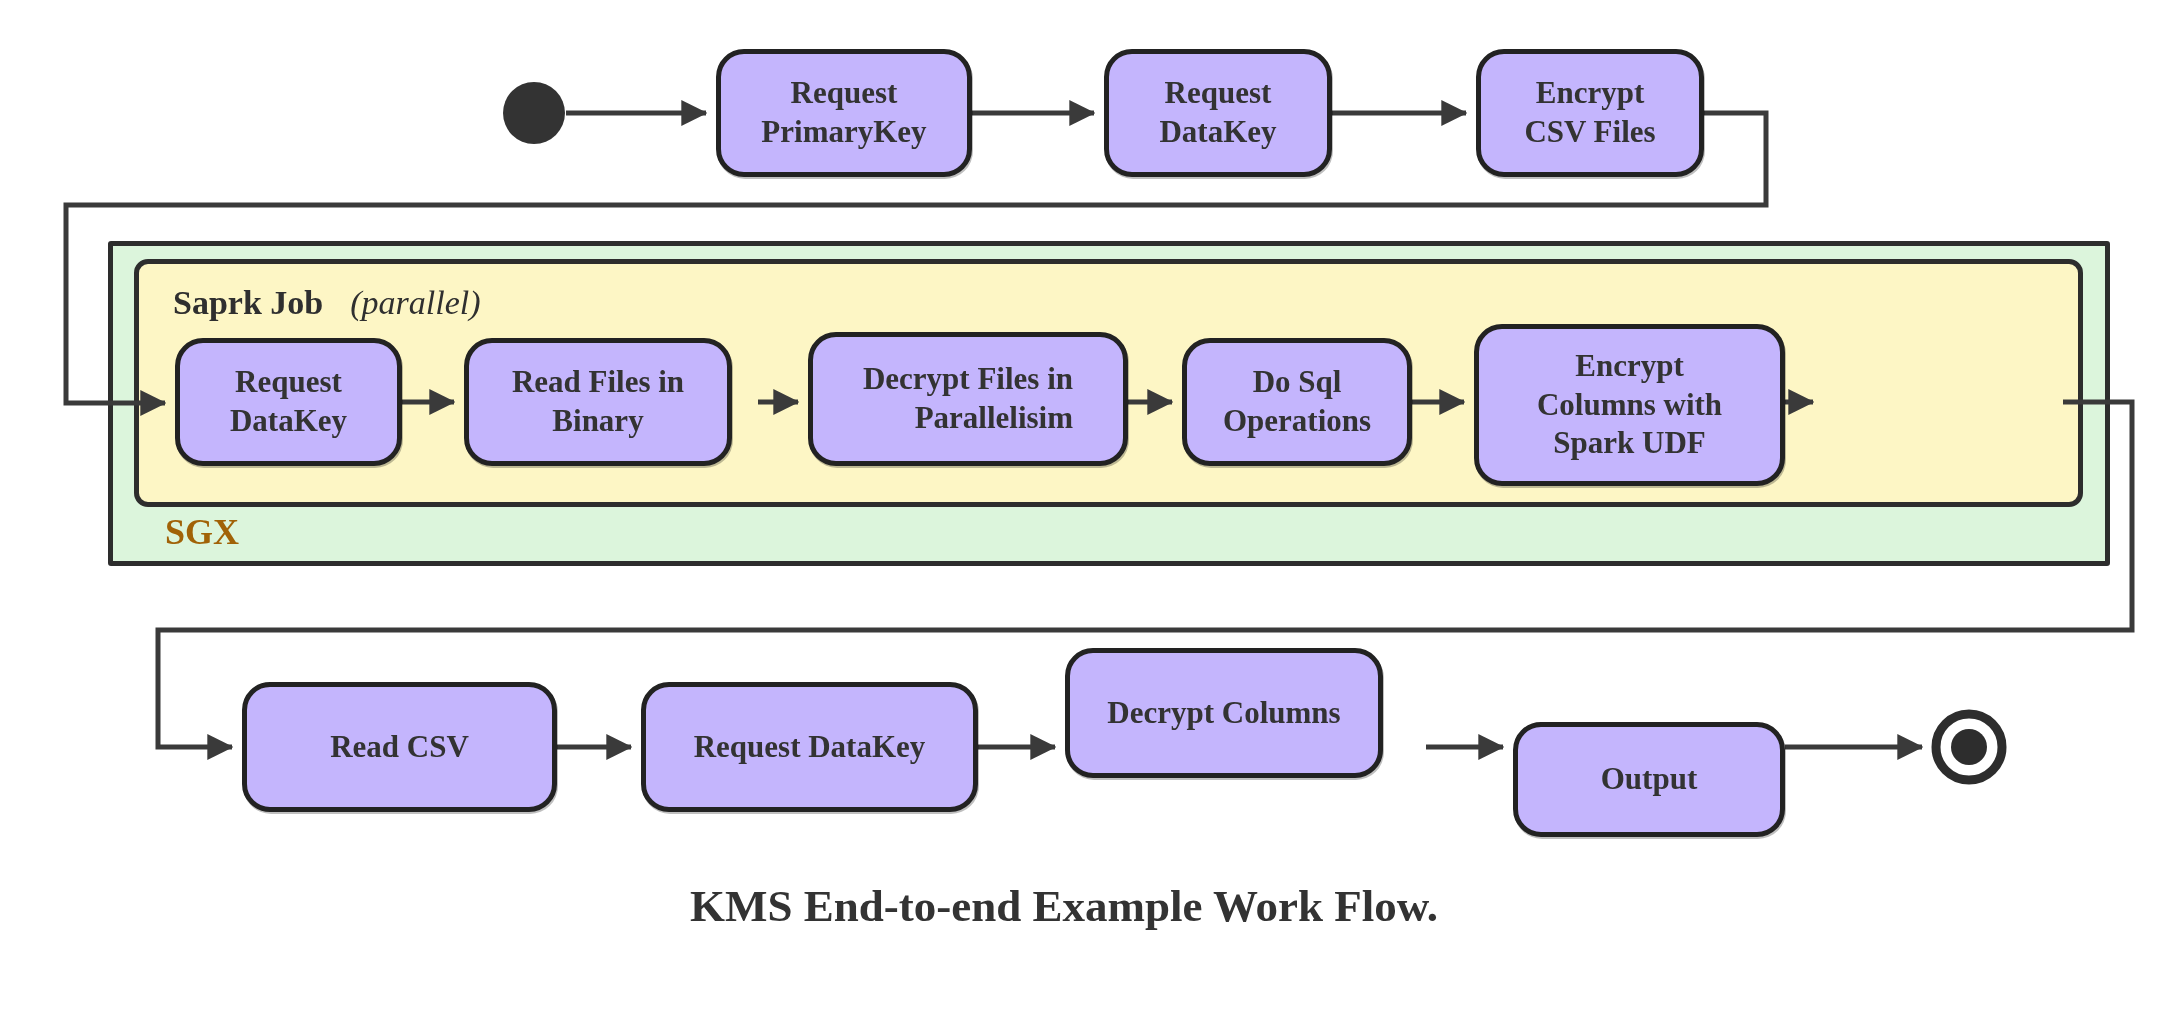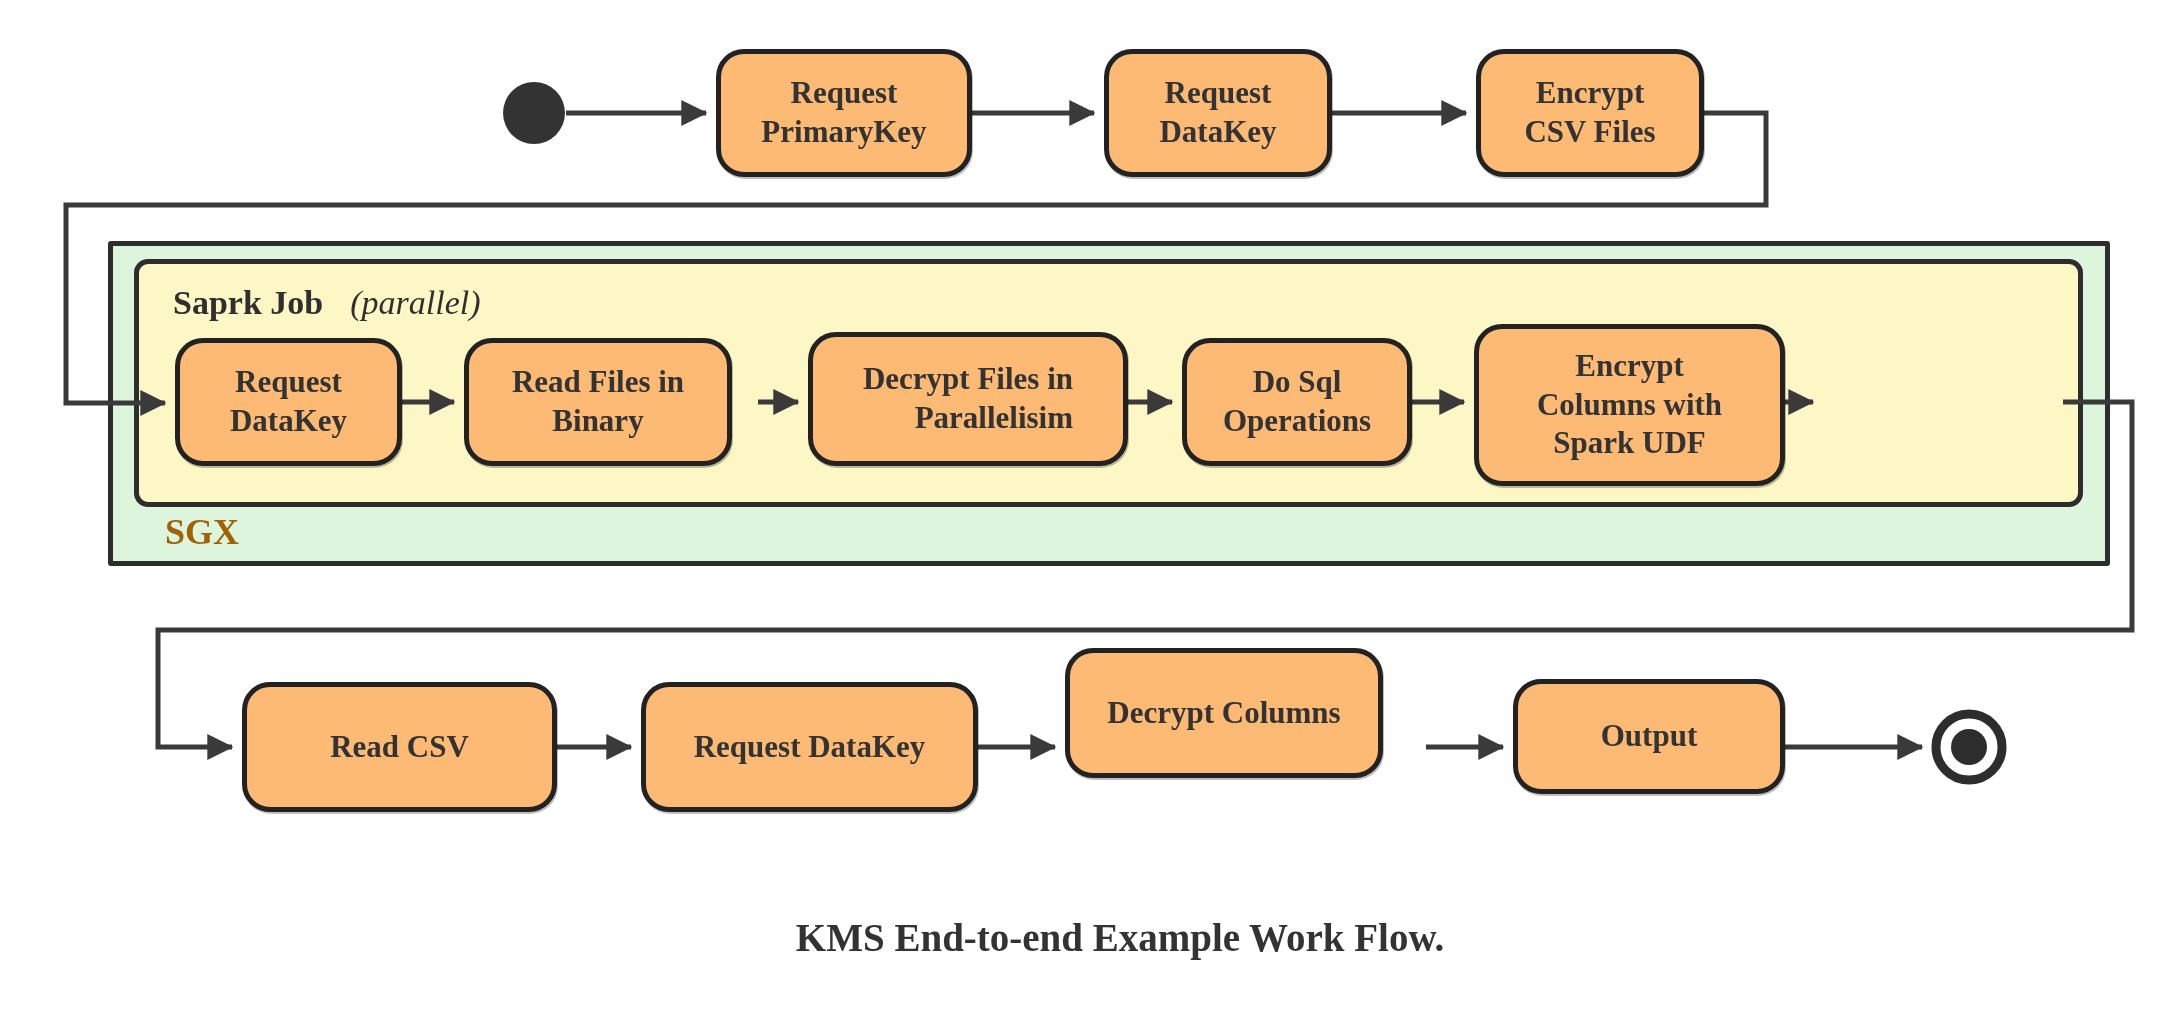--- a/index.html
+++ b/index.html
@@ -34,33 +34,33 @@
   .sgx-label {
     position: absolute; left: 52px; bottom: 8px;
     font-size: 36px; font-weight: 700; color: #a16207; z-index: 4;
   }
   .edges-layer {
     position: absolute; left: 0; top: 0; width: 2179px; height: 1036px;
     z-index: 2; pointer-events: none;
   }
   .node {
     position: absolute; box-sizing: border-box; z-index: 3;
-    background: #fdba74;
+    background: #c4b5fd;
     border: 5px solid #222222;
     border-radius: 28px;
     display: flex; align-items: center; justify-content: center;
     text-align: center;
     font-weight: 700; font-size: 31px; line-height: 1.25; color: #333333;
     white-space: pre-line;
     box-shadow: 1px 2px 0 rgba(0,0,0,0.25);
   }
   .caption {
-    position: absolute; left: 690px; top: 915px; width: 860px;
-    text-align: center; z-index: 3;
-    font-weight: 700; font-size: 39px; color: #333333;
+    position: absolute; left: 690px; top: 880px; width: 860px;
+    text-align: left; z-index: 3;
+    font-weight: 700; font-size: 45px; color: #333333;
   }
 </style>
 </head>
 <body>
 
 <div class="canvas">
 
   <div class="container-box sgx-container">
     <div class="sgx-label">SGX</div>
   </div>
@@ -117,17 +117,17 @@
 Parallelisim</div>
   <div class="node" style="left:1182px; top:338px; width:230px; height:128px;">Do Sql
 Operations</div>
   <div class="node" style="left:1474px; top:324px; width:311px; height:162px;">Encrypt
 Columns with
 Spark UDF</div>
 
   <div class="node" style="left:242px; top:682px; width:315px; height:130px;">Read CSV</div>
   <div class="node" style="left:641px; top:682px; width:337px; height:130px;">Request DataKey</div>
   <div class="node" style="left:1065px; top:648px; width:318px; height:130px;">Decrypt Columns</div>
-  <div class="node" style="left:1513px; top:679px; width:272px; height:115px;">Output</div>
+  <div class="node" style="left:1513px; top:722px; width:272px; height:115px;">Output</div>
 
   <div class="caption">KMS End-to-end Example Work Flow.</div>
 
 </div>
 
 </body></html>

